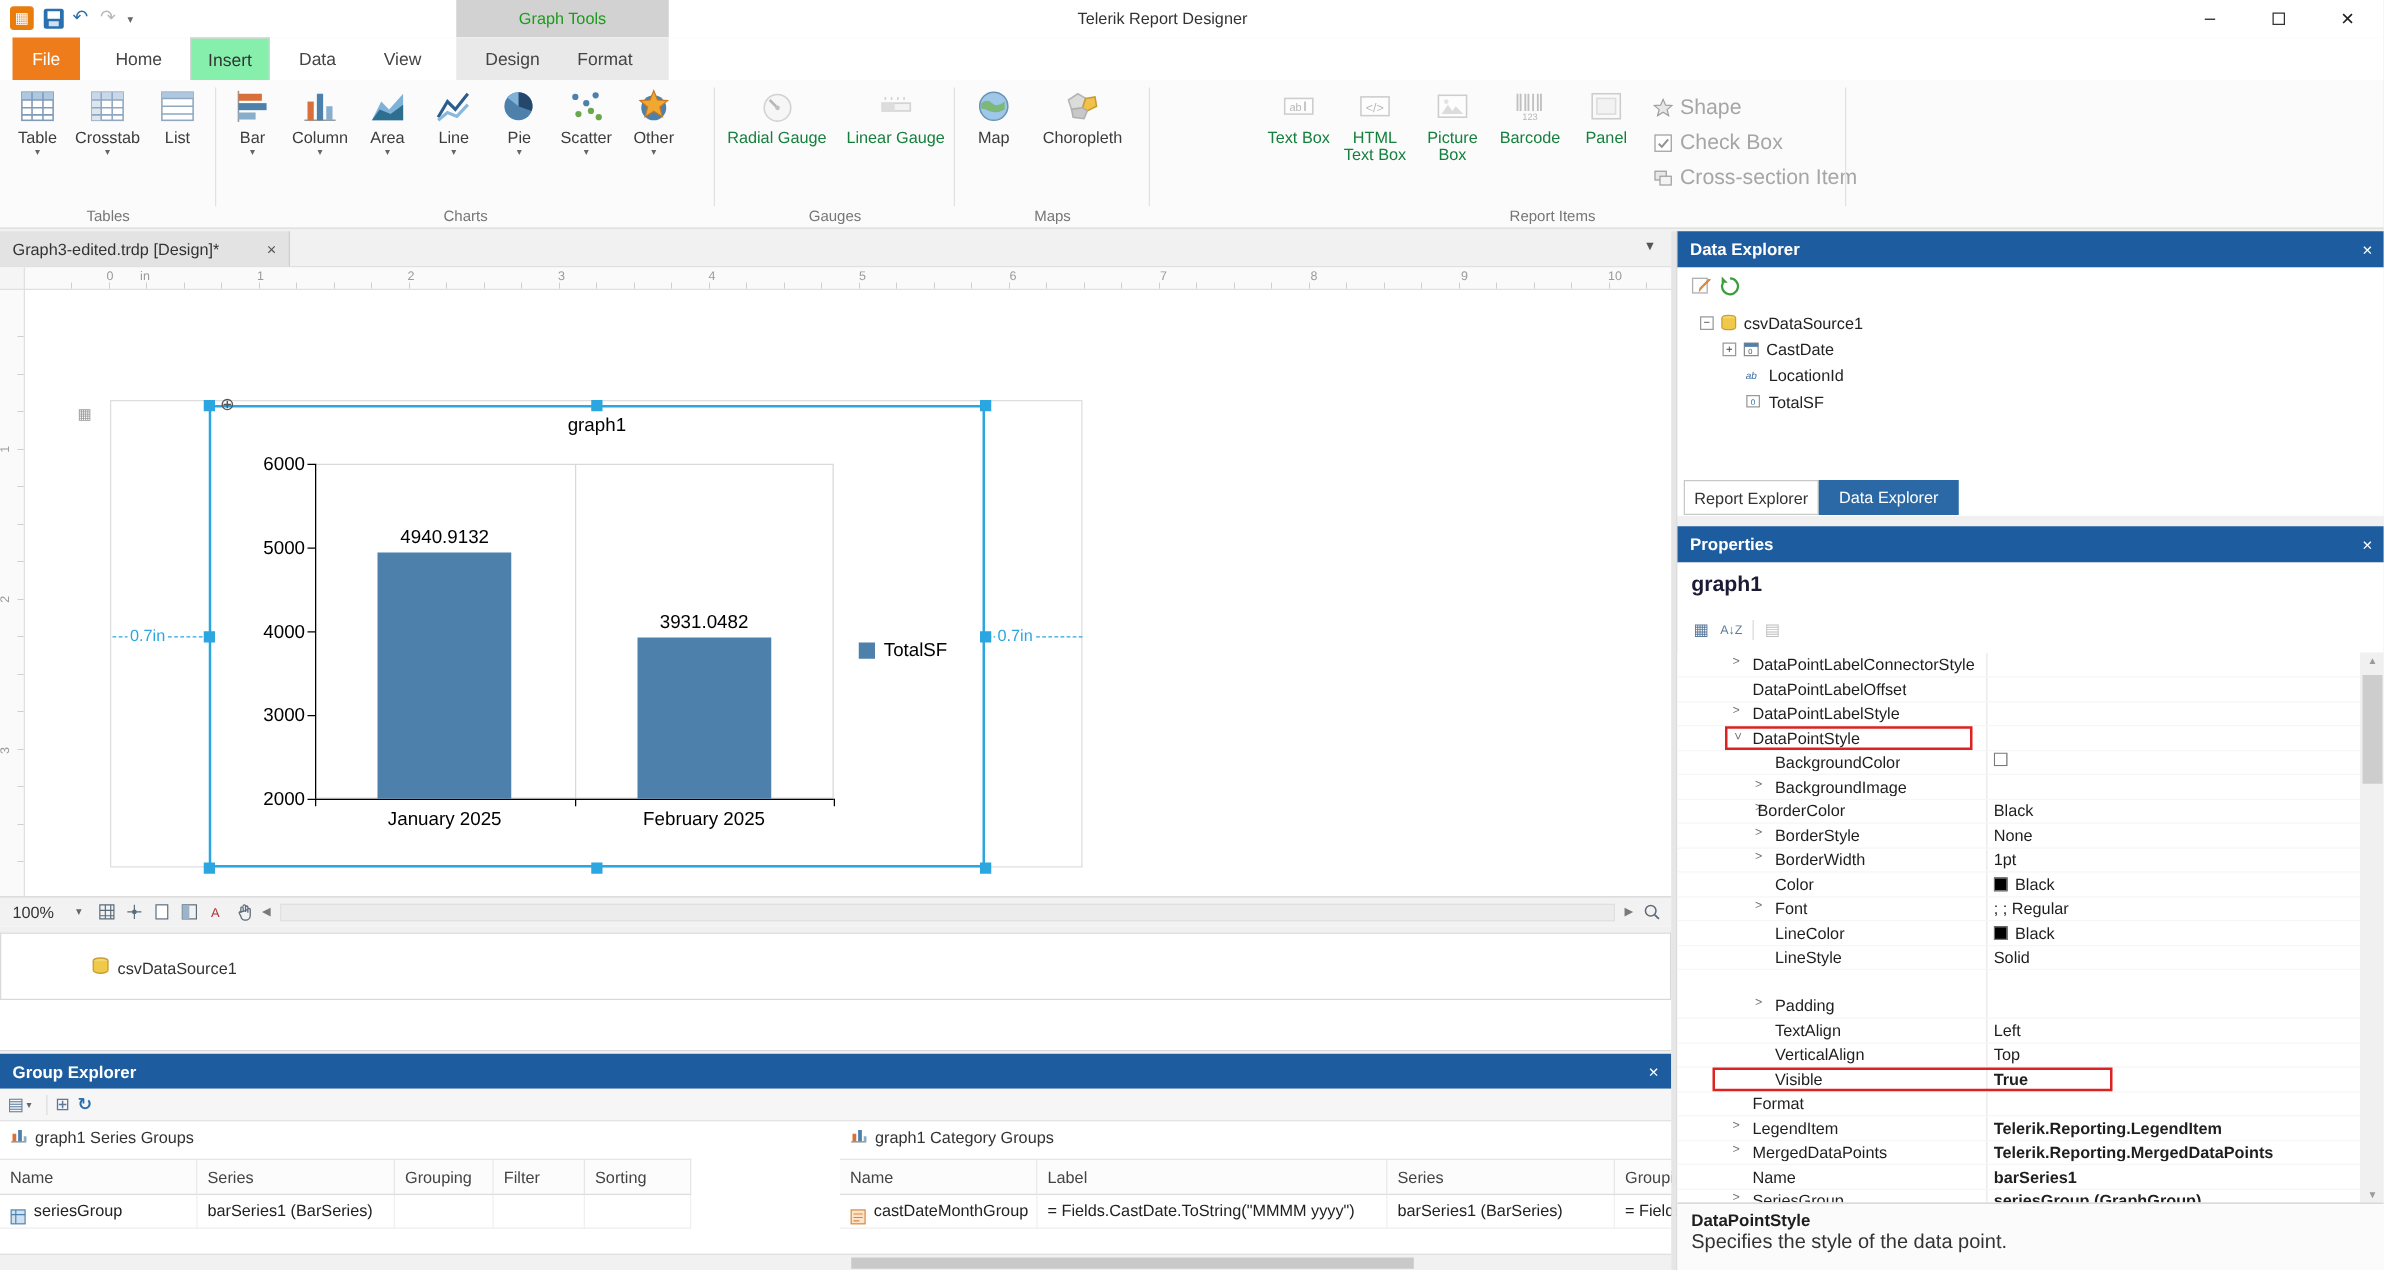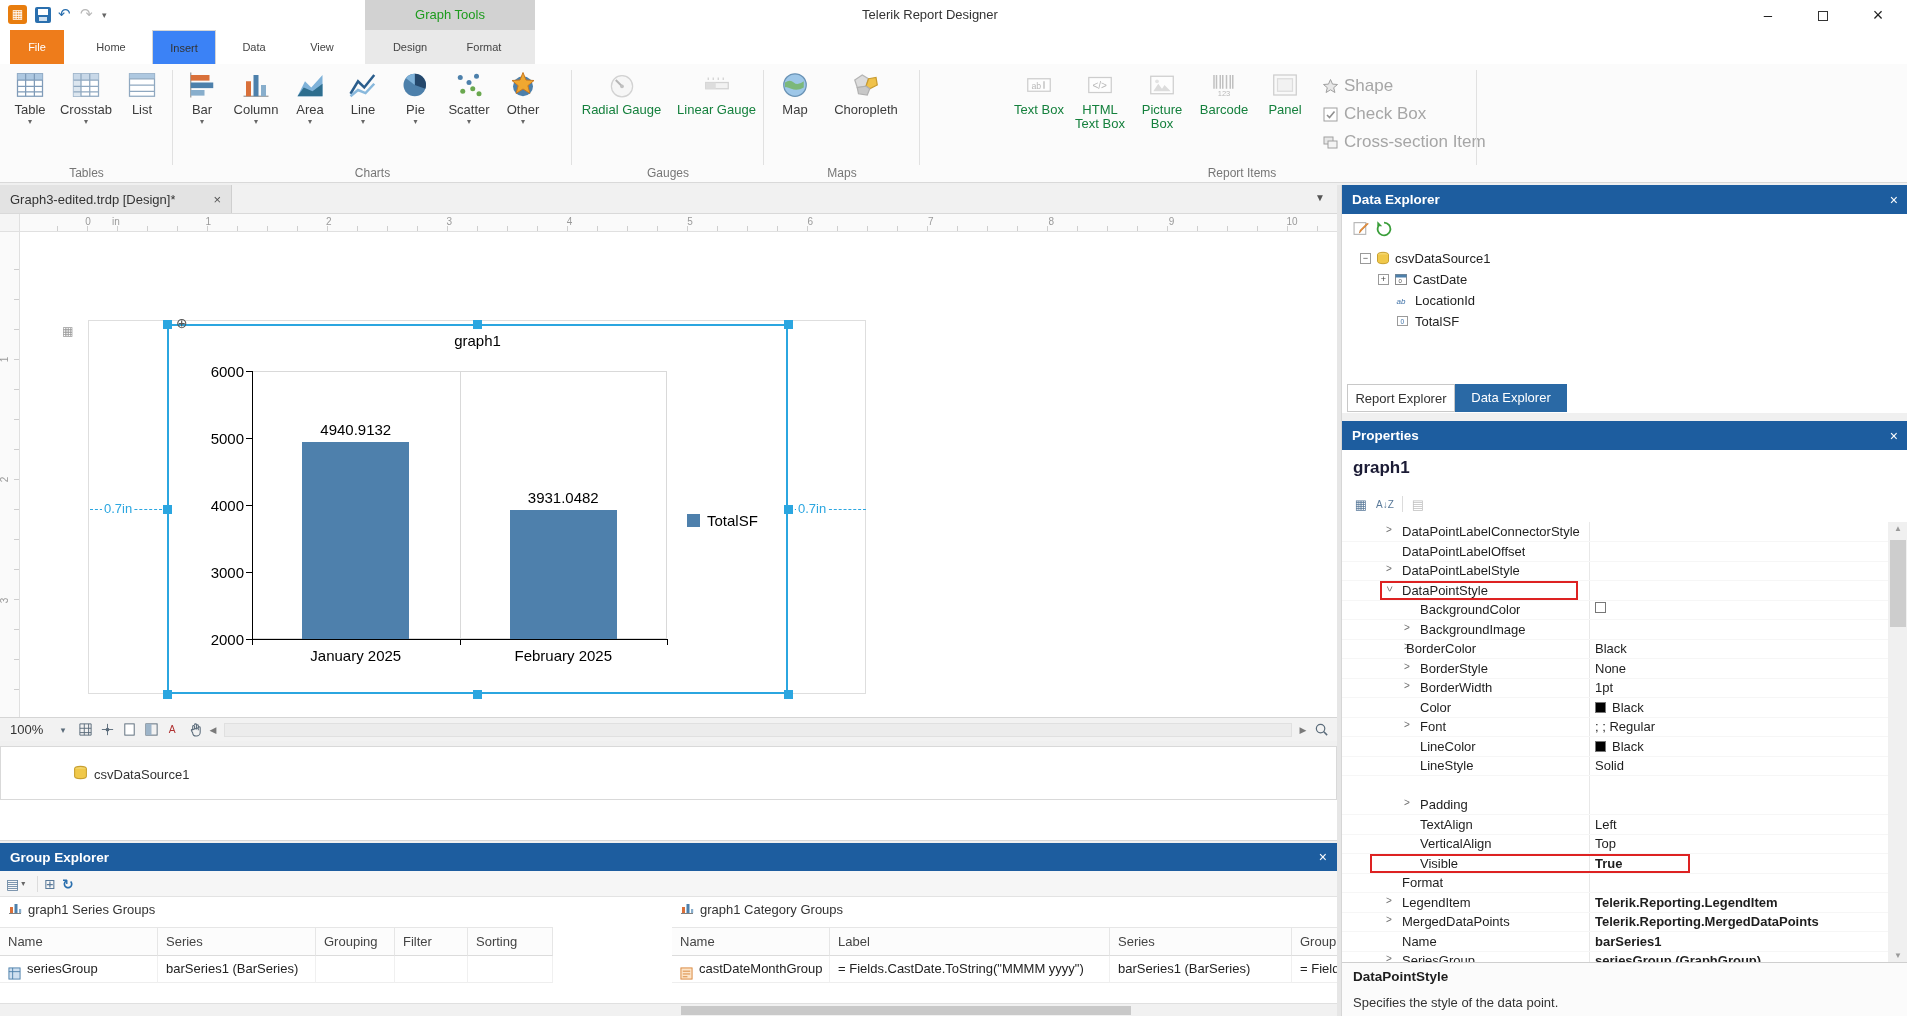--- a/index.html
+++ b/index.html
@@ -14,23 +14,23 @@
 .qa-save i{position:absolute;left:3px;top:2px;width:10px;height:6px;background:#fff}
 .qa-save b{position:absolute;left:4px;top:10px;width:8px;height:4px;background:#cfe0f0}
 .qa-glyph{font-size:15px;line-height:18px}
 #ctx-hdr{left:365px;top:0;width:170px;height:30px;background:#d2d2d2;color:#1d9b1d;font-size:13px;text-align:center;line-height:30px}
 #win-title{left:0;top:0;width:1860px;height:30px;text-align:center;line-height:30px;font-size:13px;color:#333;pointer-events:none}
 .winbtn{top:0;width:52px;height:30px;text-align:center;line-height:30px;color:#222;font-size:15px}
 #btn-max i{display:inline-block;width:10px;height:10px;border:1px solid #333;vertical-align:middle}
 
 #tabrow{left:0;top:30px;width:1907px;height:34px;background:#ffffff}
 #ctx-tabbg{left:365px;top:30px;width:170px;height:34px;background:#e9e9e9}
-.tab{top:30px;height:34px;text-align:center;line-height:34px;font-size:11px;color:#444}
+.tab{top:30px;height:34px;text-align:center;line-height:34px;font-size:14px;color:#444}
 .tab.file{background:#ee7c1b;color:#fff}
-.tab.active{background:#3b82f6;border:1px solid #d5d5d5;border-bottom:none;color:#333;z-index:4}
+.tab.active{background:#86efac;border:1px solid #d5d5d5;border-bottom:none;color:#333;z-index:4}
 
 #ribbon{left:0;top:64px;width:1907px;height:119px;background:#fbfbfb;border-bottom:1px solid #d9d9d9}
 .rgroup{position:absolute;top:0;height:119px}
 .rgroup .gsep{position:absolute;right:0;top:6px;bottom:18px;width:1px;background:#e1e1e1}
 .glabel{position:absolute;left:0;right:0;bottom:3px;text-align:center;font-size:12px;color:#767676}
 .ritems{position:absolute;left:2px;top:4px;display:flex;align-items:flex-start}
 .ritem{text-align:center;padding-top:2px}
 .ritem .icon{display:inline-block;width:30px;height:30px;margin-bottom:2px}
 .ritem .icon svg{width:30px;height:30px}
 .rlabel{font-size:13px;line-height:14px;color:#3c3c3c}
@@ -136,21 +136,21 @@
 .pname{position:absolute;top:2px;font-size:13px;color:#1e1e1e;white-space:nowrap;overflow:hidden;max-width:182px}
 .pval{position:absolute;left:253px;top:2px;width:272px;display:flex;align-items:center;font-size:13px;color:#1e1e1e;white-space:nowrap;overflow:hidden}
 .pval .bold{font-weight:bold}
 .swatch{display:inline-block;width:11px;height:11px;border:1px solid #777;margin-right:6px;flex:none}
 .hlbox{position:absolute;top:0;height:19px;border:2px solid #dd2222;pointer-events:none}
 #prop-vscroll{position:absolute;left:546px;top:72px;width:20px;height:440px;background:#f0f0f0}
 #prop-vthumb{position:absolute;left:2px;top:18px;width:16px;height:87px;background:#cdcdcd}
 .scrarrow{position:absolute;left:0;width:20px;text-align:center;font-size:8px;color:#9a9a9a}
 #prop-desc{position:absolute;left:0;top:512px;width:566px;height:54px;background:#fbfbfb;border-top:1px solid #cfcfcf;padding:6px 11px}
 #prop-desc .dname{font-size:13.5px;font-weight:bold;color:#1e1e1e}
-#prop-desc .dtext{font-size:13px;color:#333;margin-top:11px}
+#prop-desc .dtext{font-size:16px;color:#333;margin-top:1px}
 .x-close{font-weight:normal;font-size:14px}
 .nowrap{white-space:nowrap}
 </style>
 </head>
 <body>
 
 <div id="app">
 
   <div class="abs" id="titlebar">
     <div class="abs qa-app">▦</div>

